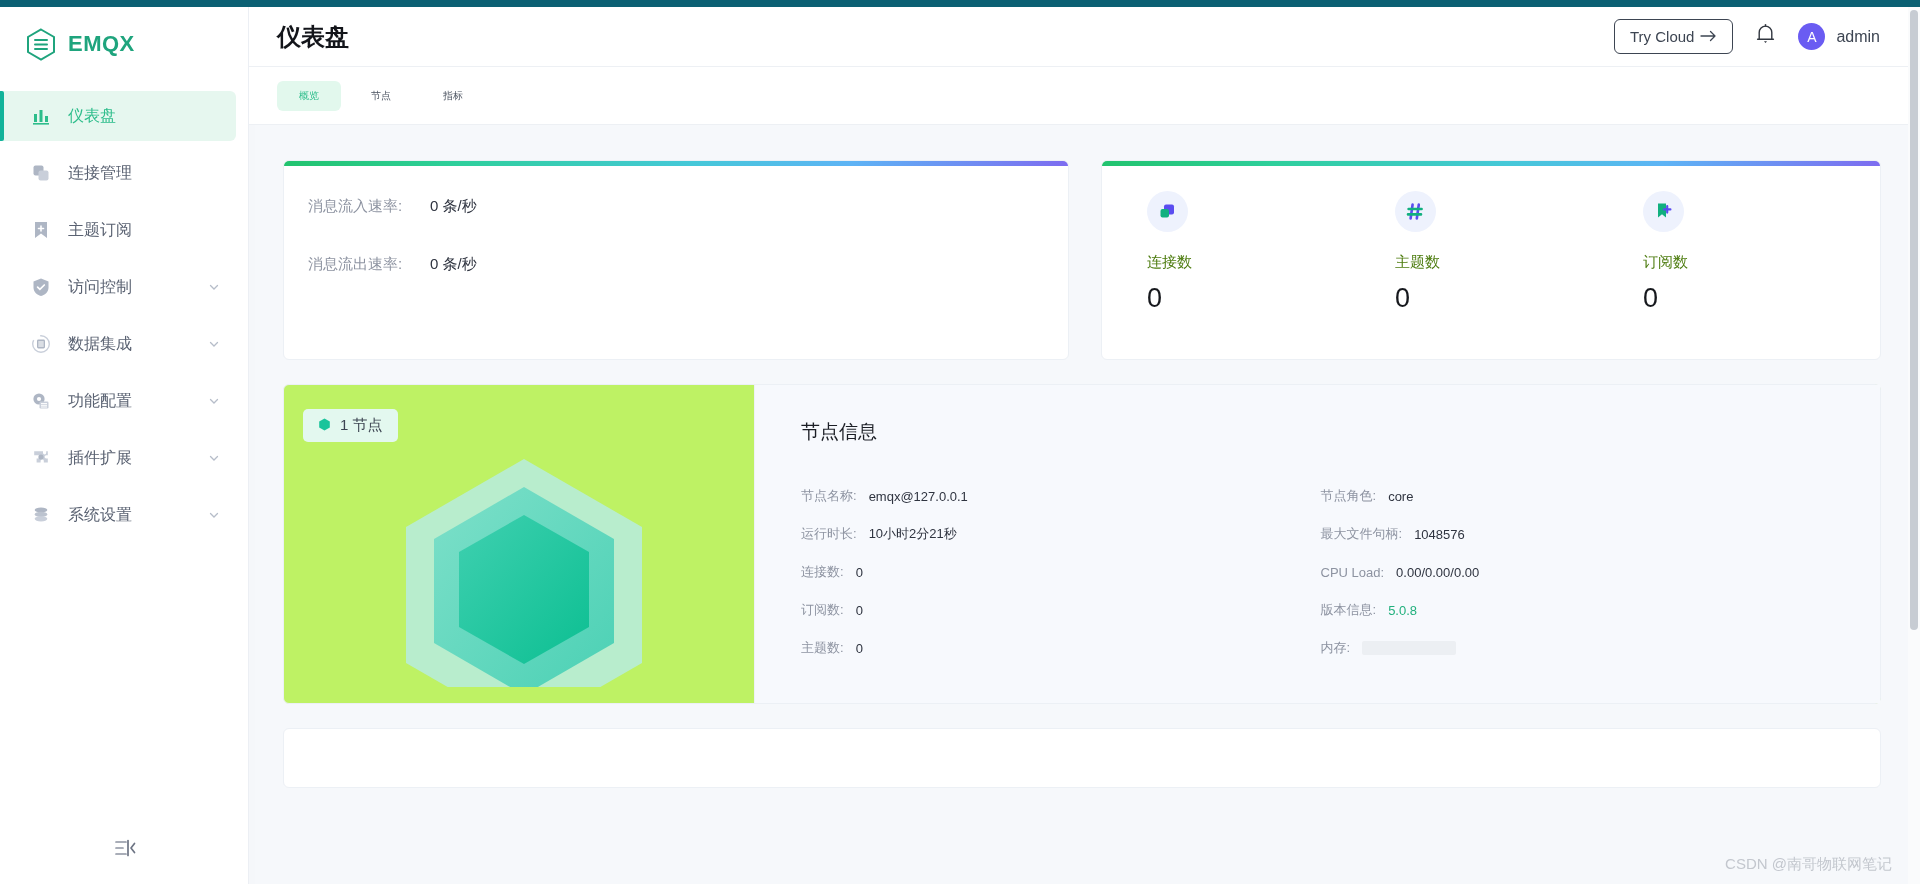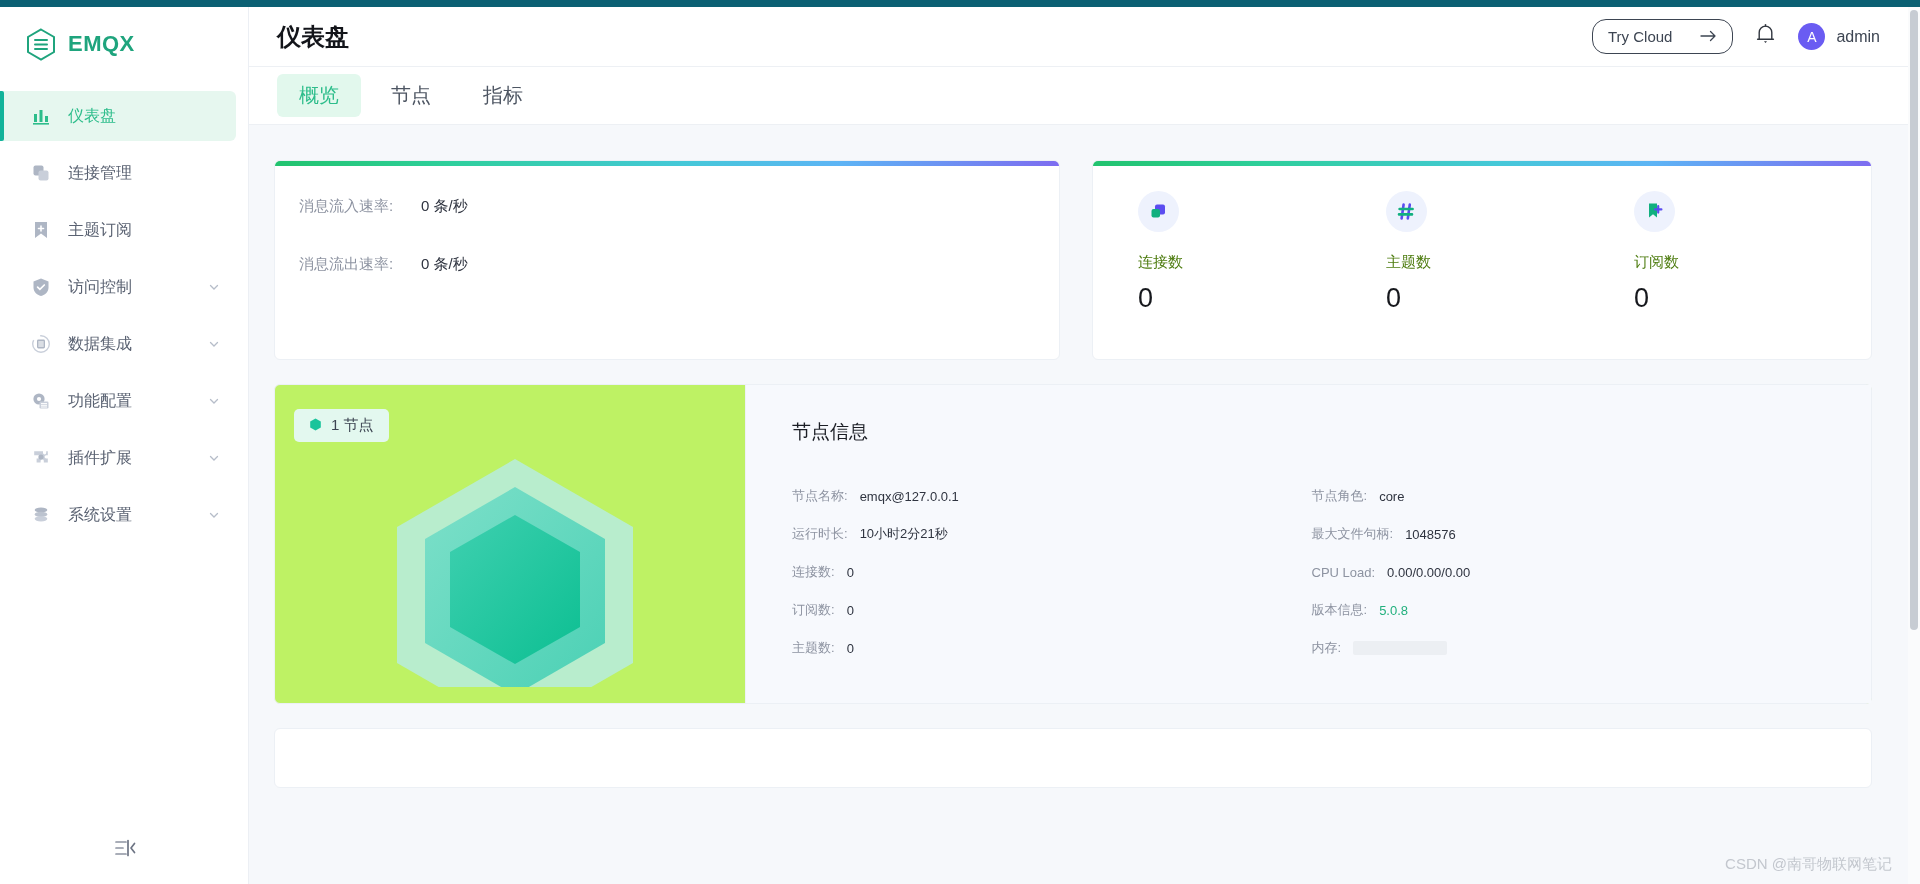--- a/index.html
+++ b/index.html
@@ -71,50 +71,50 @@
     position: absolute; top: 7px; left: 249px; width: 1663px; height: 60px;
     background: #fff;
     display: flex; align-items: center; justify-content: space-between;
     padding: 0 32px 0 28px;
     border-bottom: 1px solid #edf0f4;
     z-index: 15;
   }
   .page-title { font-size: 24px; font-weight: bold; color: #13151a; }
   .header-right { display: flex; align-items: center; gap: 22px; }
   .try-cloud {
-    display: flex; align-items: center; gap: 28px;
-    border: 1px solid #3d4552; border-radius: 14px;
+    display: flex; align-items: center; gap: 6px;
+    border: 1px solid #3d4552; border-radius: 6px;
     padding: 8px 15px; font-size: 15px; color: #3d4552;
     background: #fff; cursor: pointer;
   }
   .bell-btn { cursor: pointer; display: flex; align-items: center; }
   .user-box { display: flex; align-items: center; gap: 11px; cursor: pointer; }
   .avatar {
     width: 27px; height: 27px; border-radius: 50%;
     background: #6a5cf2; color: #fff; font-size: 14px;
     display: flex; align-items: center; justify-content: center;
   }
   .user-name { font-size: 16px; color: #3d4552; }
 
   
   .tabbar {
     position: absolute; top: 67px; left: 249px; width: 1663px; height: 58px;
     background: #fff; border-bottom: 1px solid #edf0f4;
     display: flex; align-items: center; padding-left: 28px; gap: 8px;
     z-index: 14;
   }
   .tab {
-    padding: 8px 22px; border-radius: 6px; font-size: 20px;
+    padding: 8px 22px; border-radius: 6px; font-size: 10px;
     color: #4d5562; cursor: pointer;
   }
   .tab.active { background: #e2f8ed; color: #2dbd8b; }
 
   
   .content {
-    position: absolute; top: 125px; left: 246px; width: 1663px; height: 759px;
+    position: absolute; top: 125px; left: 255px; width: 1663px; height: 759px;
     background: #f6f8fb;
     padding: 35px 32px 0 28px;
     overflow: hidden;
   }
   .row { display: flex; gap: 32px; }
 
   .card {
     background: #fff;
     border: 1px solid #ecf0f5;
     border-radius: 6px;

